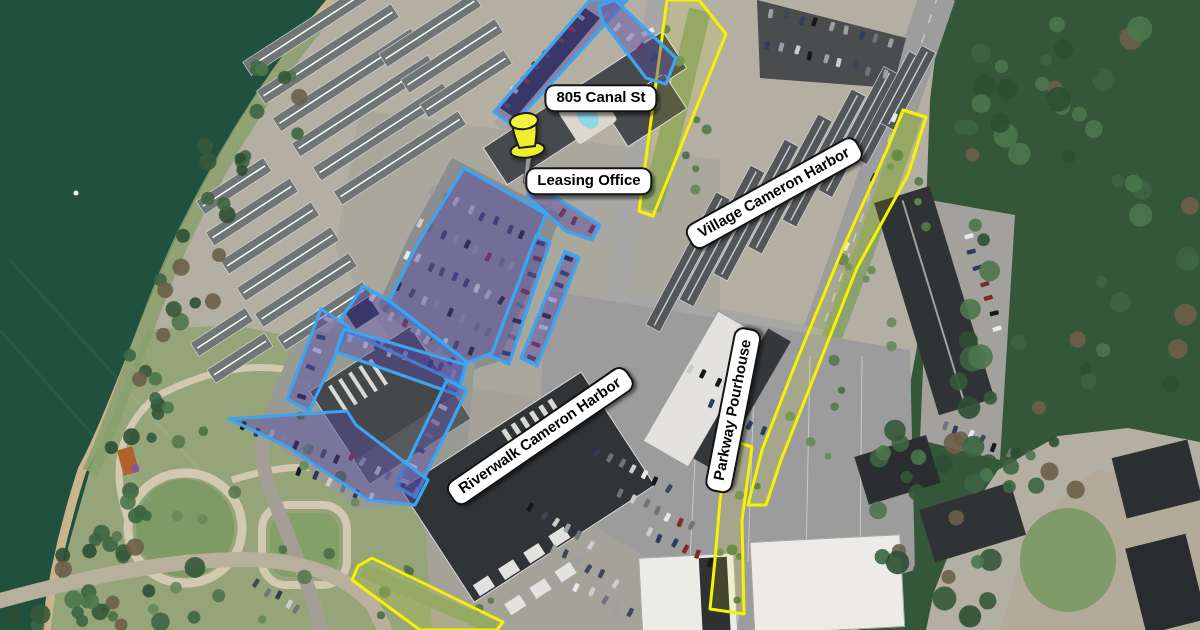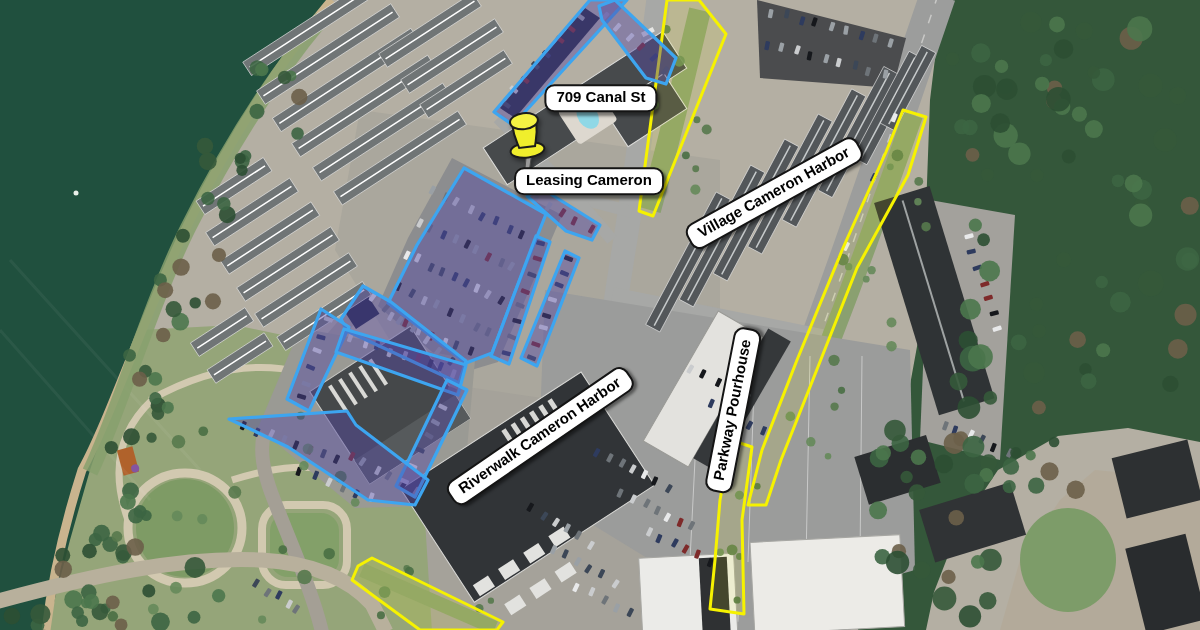--- a/index.html
+++ b/index.html
@@ -716,19 +716,19 @@
   <svg class="pin" id="pin" width="54" height="86" viewBox="0 0 54 86" style="left: 500px; top: 106px;">
     <g transform="rotate(-7 27 40)">
       <path d="M25,50 L19,76 L23,77 L30,51 Z" fill="#9a9a9a" stroke="#4a4a4a" stroke-width="1"></path>
       <ellipse cx="27" cy="44" rx="17" ry="7.5" fill="#f0ee2c" stroke="#1b1b1b" stroke-width="2"></ellipse>
       <path d="M15,18 C15,30 18,36 19,41 L35,41 C36,36 39,30 39,18 Z" fill="#f0ee2c" stroke="#1b1b1b" stroke-width="2"></path>
       <ellipse cx="27" cy="15" rx="14" ry="8" fill="#f4f243" stroke="#1b1b1b" stroke-width="2"></ellipse>
     </g>
   </svg>
 
   <div class="labels">
-    <div class="map-label" style="left: 601px; top: 98px; transform: translate(-50%, -50%) rotate(0deg);">709 Canal St</div>
-    <div class="map-label" style="left: 589px; top: 181px; transform: translate(-50%, -50%) rotate(0deg);">Leasing Cameron</div>
+    <div class="map-label" style="left: 601px; top: 98px; transform: translate(-50%, -50%) rotate(0deg);">805 Canal St</div>
+    <div class="map-label" style="left: 589px; top: 181px; transform: translate(-50%, -50%) rotate(0deg);">Leasing Office</div>
     <div class="map-label" style="left: 774px; top: 193px; transform: translate(-50%, -50%) rotate(-29deg);">Village Cameron Harbor</div>
     <div class="map-label" style="left: 540px; top: 436px; transform: translate(-50%, -50%) rotate(-34.5deg);">Riverwalk Cameron Harbor</div>
     <div class="map-label" style="left: 733px; top: 410px; transform: translate(-50%, -50%) rotate(-79deg);">Parkway Pourhouse</div>
   </div>
 </div>
 
 </body></html>

